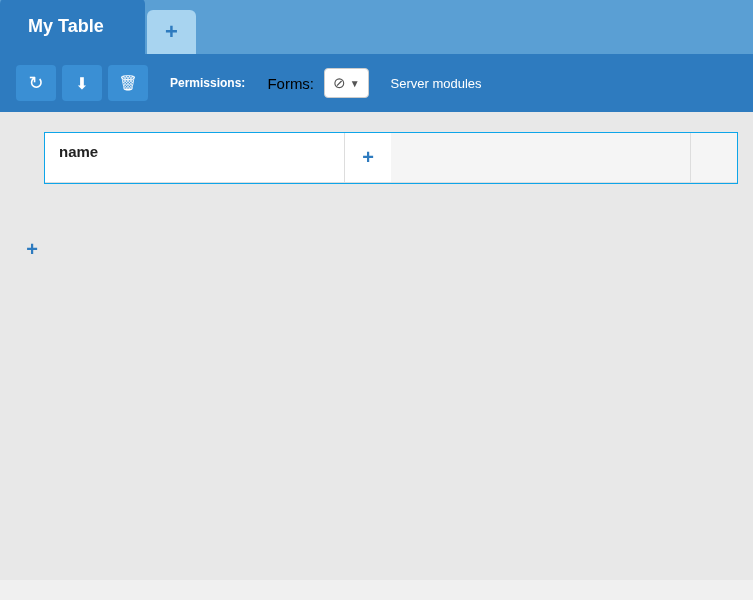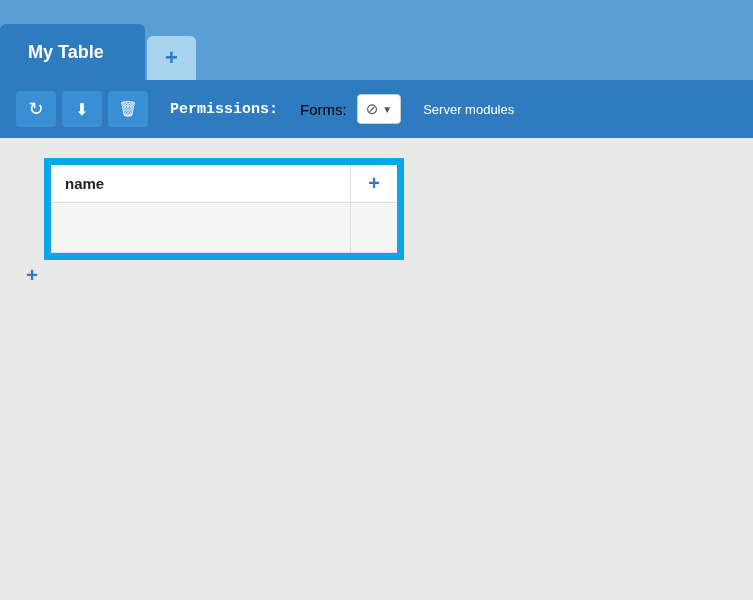--- a/index.html
+++ b/index.html
@@ -15,21 +15,21 @@
       height: 600px;
       overflow: hidden;
     }
 
     
     .tab-bar {
       display: flex;
       align-items: flex-end;
       background: #5a9fd4;
       padding-top: 8px;
-      height: 80px;
+      height: 54px;
     }
 
     .tab-active {
       background: #2e7bbf;
       color: white;
       font-size: 18px;
       font-weight: bold;
       padding: 12px 28px;
       border-radius: 6px 6px 0 0;
       display: flex;
@@ -74,23 +74,22 @@
       align-items: center;
       justify-content: center;
       cursor: pointer;
       color: white;
       font-size: 16px;
     }
 
     .toolbar-label {
       color: white;
       font-weight: bold;
-      font-size: 15px;
+      font-size: 12px;
       margin-left: 16px;
-      font-family: Liberation Mono, monospace;
     }
 
     .toolbar-forms-label {
       color: #000000;
       font-size: 15px;
       margin-left: 16px;
     }
 
     .forms-dropdown {
       background: white;
@@ -152,22 +151,21 @@
       justify-content: center;
     }
 
     
     .table-area {
       flex: 1;
     }
 
     .table-wrapper {
       display: inline-flex;
-      flex-direction: column;
-      border: 7px solid #0ea5e9;
+      border: 1px solid #0ea5e9;
       background: white;
     }
 
     
     .col-header-row {
       display: flex;
     }
 
     .col-header-cell {
       width: 300px;

